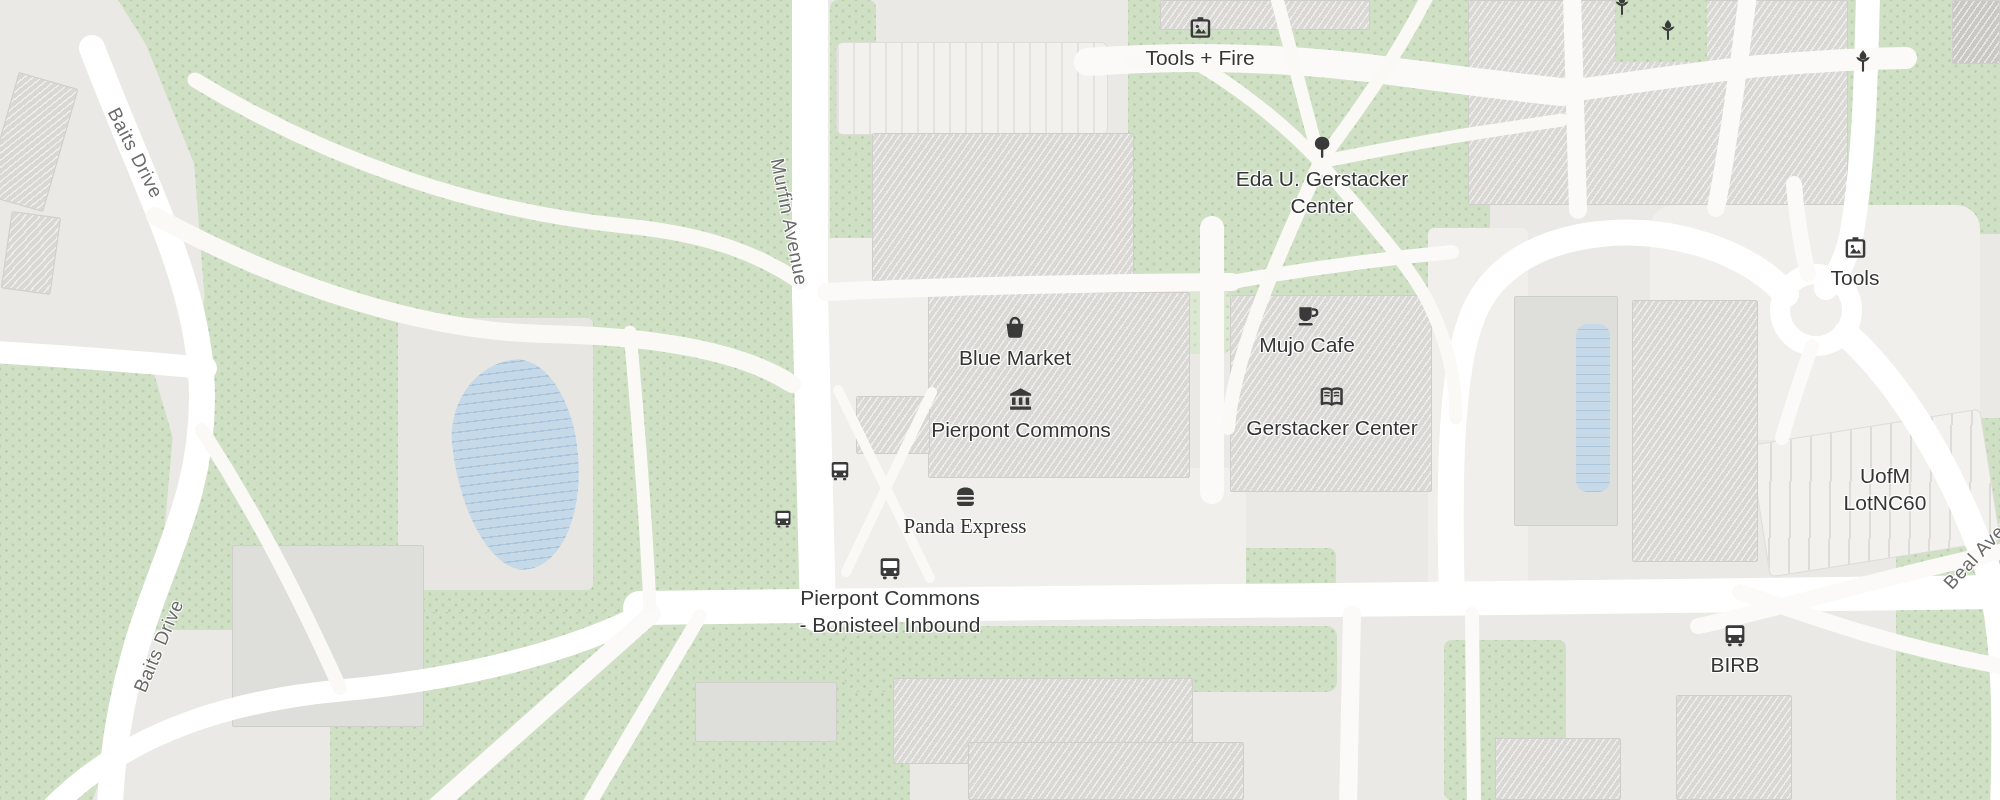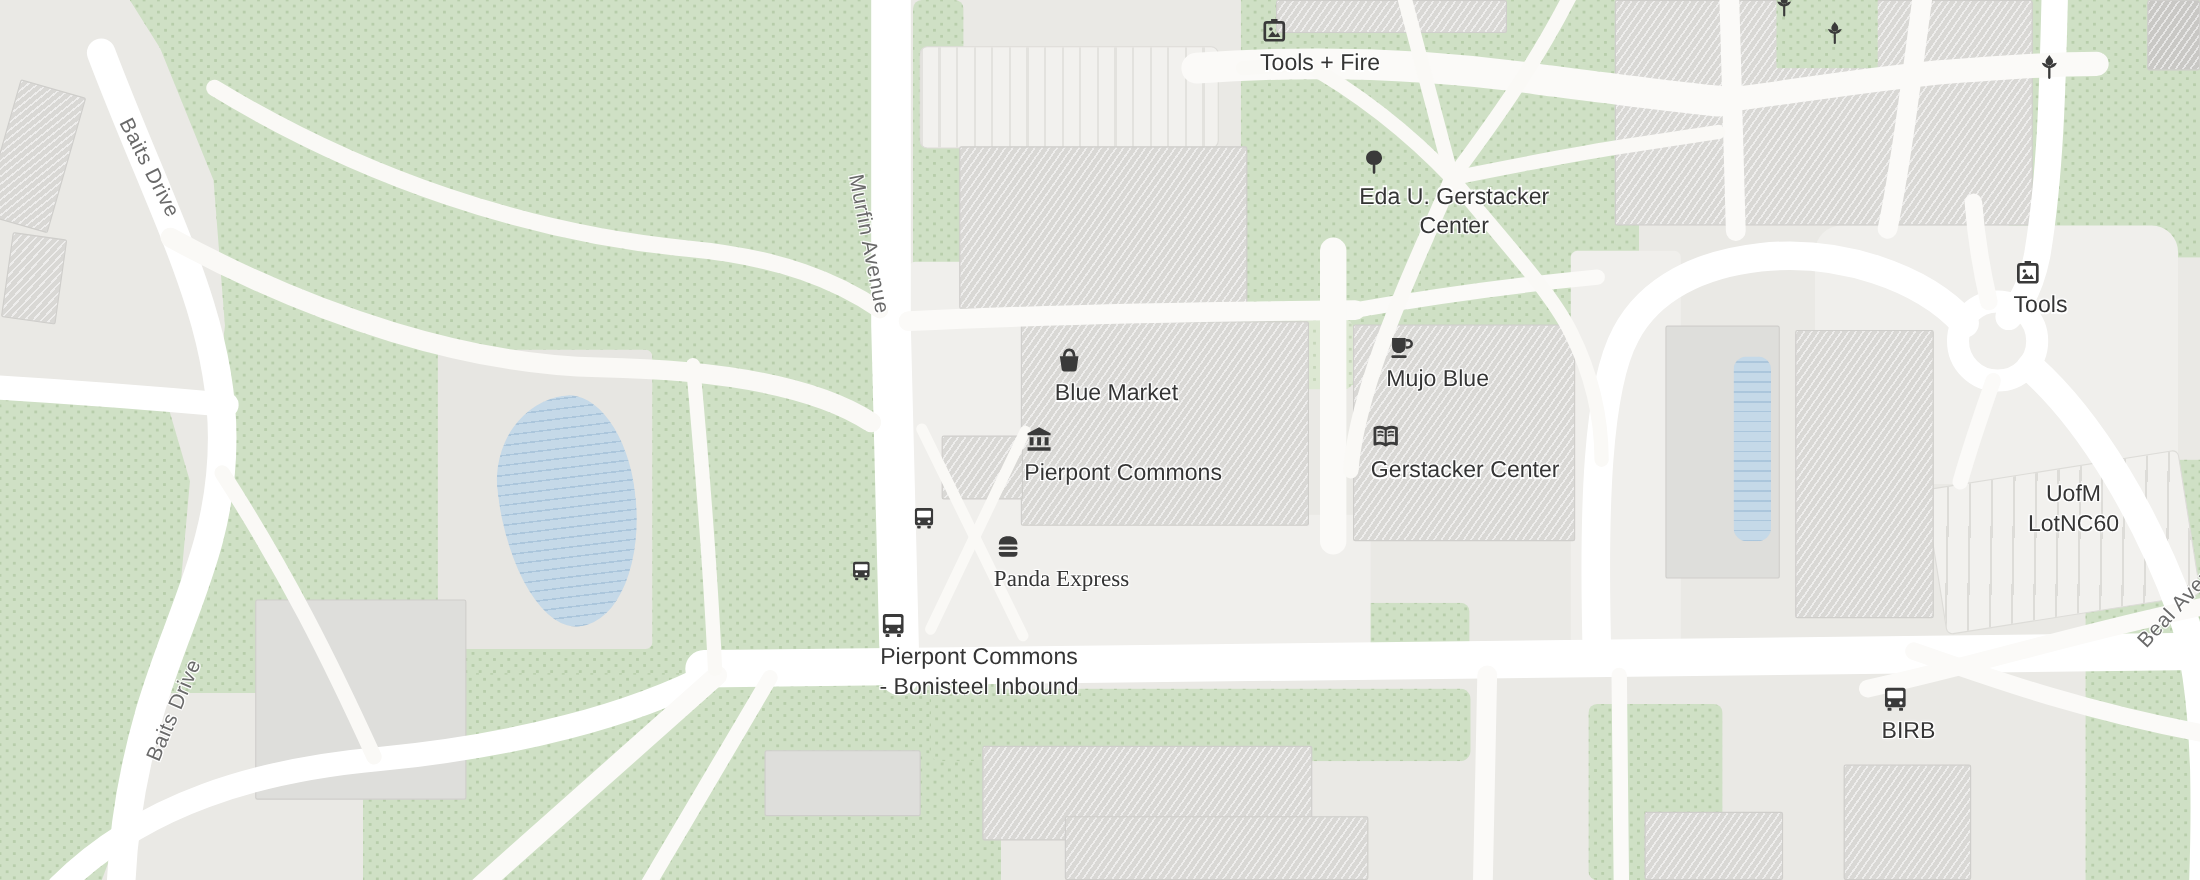--- a/index.html
+++ b/index.html
@@ -14,21 +14,21 @@
   .bld{position:absolute;background-color:#d9d8d5;border:1px solid #cfcecb;border-radius:2px;
     background-image:repeating-linear-gradient(125deg,rgba(255,255,255,.55) 0 1.5px,transparent 1.5px 5.5px);}
   .bld.dark{background-color:#c9c8c5;}
   .bld.plain{background-image:none;background-color:#dededb;}
   .parking{position:absolute;background-color:#f2f1ee;border:1px solid #dddcd8;border-radius:7px;
     background-image:repeating-linear-gradient(90deg,#e3e2de 0 2px,transparent 2px 16px);}
   .parking.diag{background-image:repeating-linear-gradient(100deg,#dddcd8 0 2px,transparent 2px 20px);}
   .water{position:absolute;background-color:#c5d9e8;
     background-image:repeating-linear-gradient(0deg,rgba(140,175,205,.45) 0 1.4px,transparent 1.4px 9px);}
   .roads{position:absolute;left:0;top:0;pointer-events:none;}
-  .poi{position:absolute;display:flex;flex-direction:column;align-items:flex-start;gap:3px;transform:translateX(-50%);}
+  .poi{position:absolute;display:flex;flex-direction:column;align-items:center;gap:3px;transform:translateX(-50%);}
   .picon svg{display:block;fill:#3a3a3a;}
   .plabel{font-size:21px;font-weight:500;color:#353535;text-align:center;white-space:pre-line;line-height:1.3;
     text-shadow:-1px -1px 0 #fff,1px -1px 0 #fff,-1px 1px 0 #fff,1px 1px 0 #fff,0 0 4px #fff;}
   .label-only{position:absolute;transform:translate(-50%,-50%);}
   .street{position:absolute;font-size:19px;color:#6a6a6a;letter-spacing:.6px;white-space:nowrap;
     text-shadow:-1px -1px 0 rgba(255,255,255,.9),1px -1px 0 rgba(255,255,255,.9),-1px 1px 0 rgba(255,255,255,.9),1px 1px 0 rgba(255,255,255,.9);}
   .mini{position:absolute;}
   .mini svg{display:block;fill:#3a3a3a;}
 </style>
 </head>
@@ -217,21 +217,21 @@
         </svg>
       </span>
     <span class="plabel">Pierpont Commons</span>
   </div>
   <div class="poi" style="left:1307px;top:302px;">
     <span class="picon">
         <svg width="26" height="26">
           <use href="#sym-cafe"></use>
         </svg>
       </span>
-    <span class="plabel">Mujo Blue</span>
+    <span class="plabel">Mujo Cafe</span>
   </div>
   <div class="poi" style="left:1332px;top:384px;">
     <span class="picon">
         <svg width="27" height="27">
           <use href="#sym-book"></use>
         </svg>
       </span>
     <span class="plabel">Gerstacker Center</span>
   </div>
   <div class="poi" style="left:965px;top:484px;font-family:Liberation Serif, serif;">
@@ -260,21 +260,21 @@
     <span class="plabel">BIRB</span>
   </div>
   <div class="poi" style="left:1855px;top:235px;">
     <span class="picon">
         <svg width="26" height="26">
           <use href="#sym-art"></use>
         </svg>
       </span>
     <span class="plabel">Tools</span>
   </div>
-  <div class="label-only plabel" style="left:1885px;top:463px;">UofM LotNC60</div>
+  <div class="label-only plabel" style="left:1885px;top:489px;">UofM LotNC60</div>
 
   <div class="mini" style="left:829px;top:460px;">
       <svg width="22" height="22">
         <use href="#sym-bus"></use>
       </svg>
     </div>
   <div class="mini" style="left:773px;top:509px;">
       <svg width="20" height="20">
         <use href="#sym-bus"></use>
       </svg>

